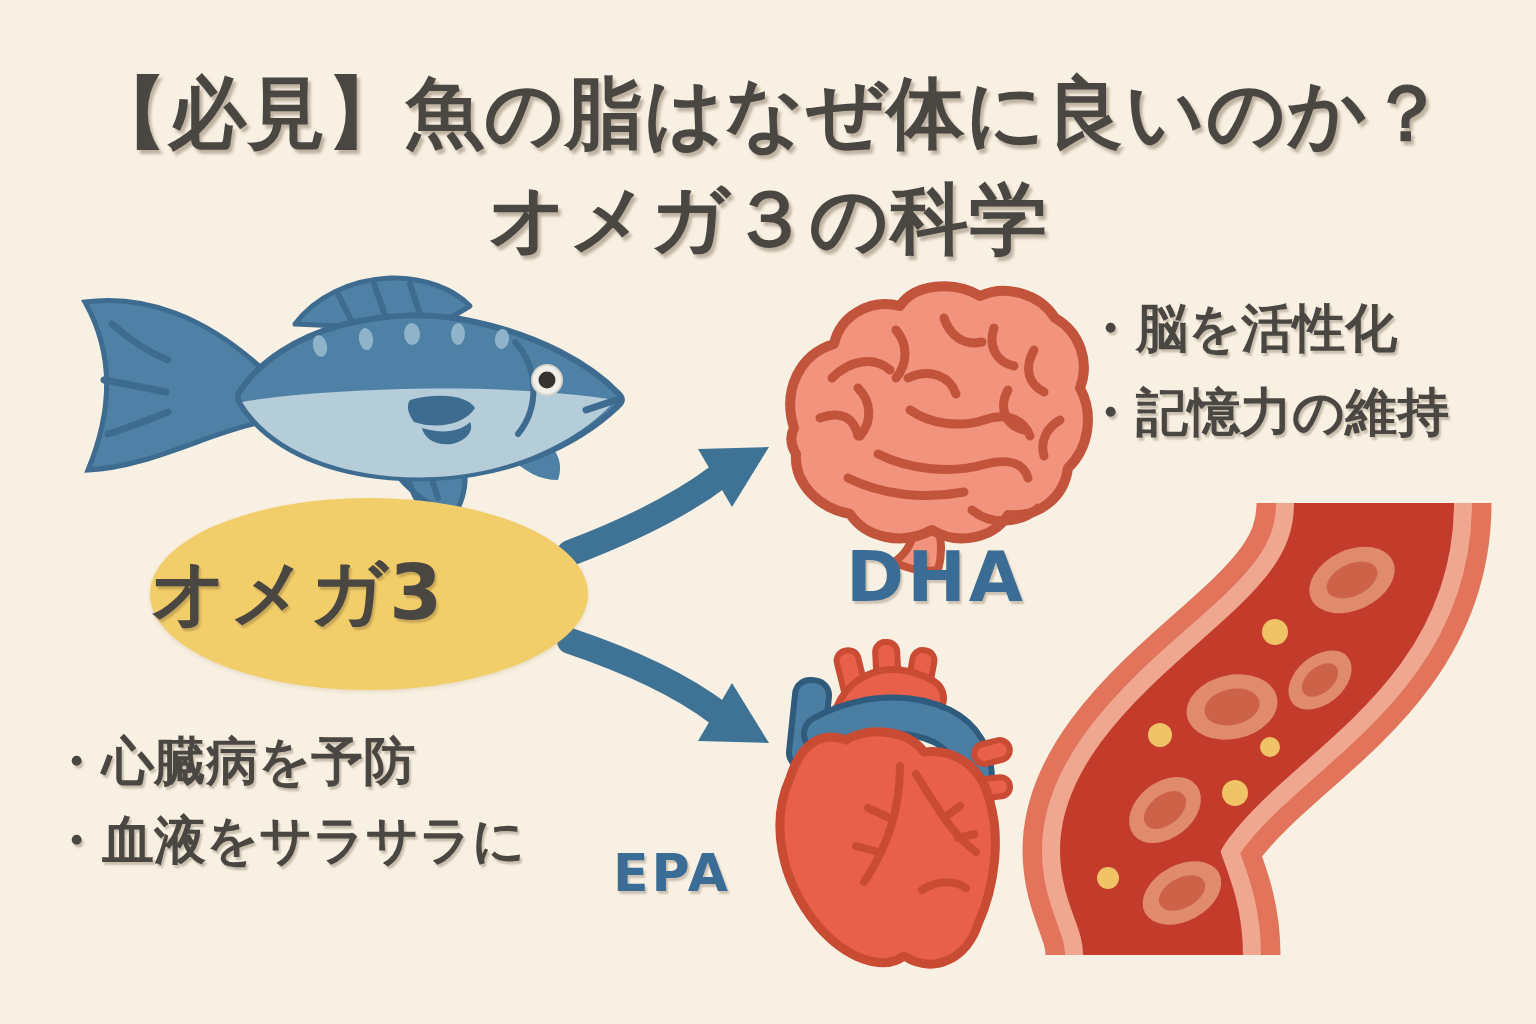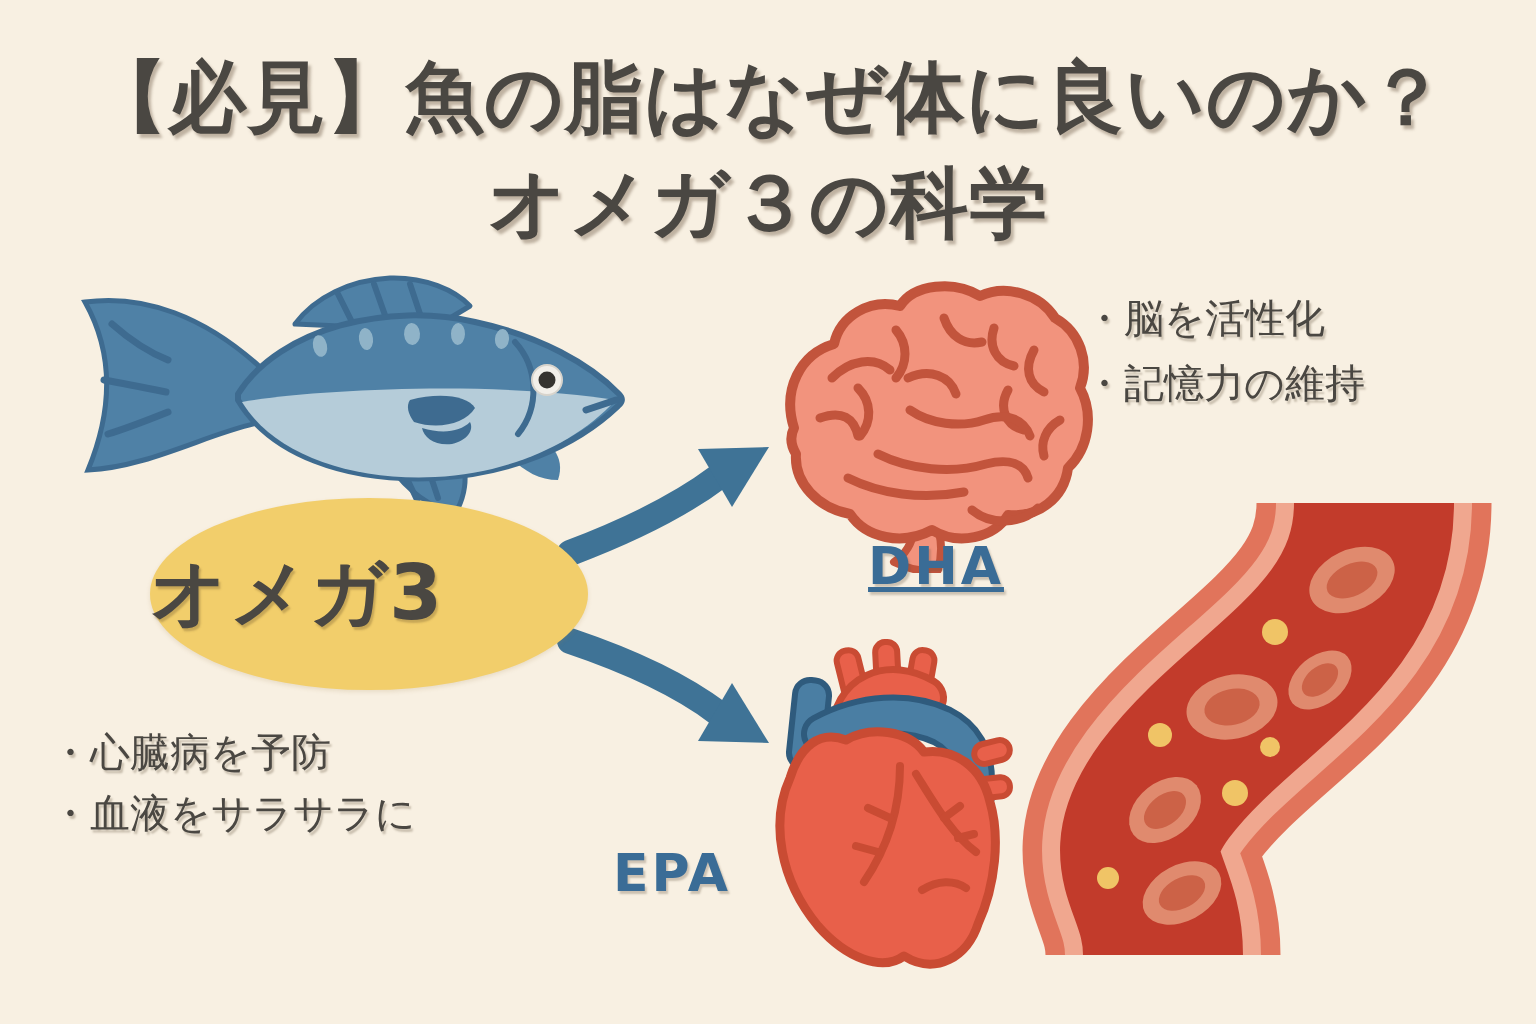--- a/index.html
+++ b/index.html
@@ -3,41 +3,41 @@
 <meta charset="utf-8">
 <style>
   html,body{margin:0;padding:0;background:#F8F0E2;}
   #canvas{
     position:relative;width:1536px;height:1024px;overflow:hidden;
     background:#F8F0E2;
     font-family:"DejaVu Sans","Liberation Sans",sans-serif;
   }
   .abs{position:absolute;}
   .title{
-    top:44px;left:0;width:1536px;text-align:center;
+    top:60px;left:0;width:1536px;text-align:center;
     font-size:78px;font-weight:bold;color:#4A4742;line-height:1.36;letter-spacing:1px;
     text-shadow:3px 4px 3px rgba(104,86,65,0.40);
   }
   .oval{
     left:150px;top:498px;width:438px;height:192px;border-radius:50%;
     background:#F2CE6B;display:flex;align-items:center;justify-content:flex-start;
     box-shadow:0 2px 4px rgba(160,130,70,0.18);
   }
   .oval span{
     font-size:76px;font-weight:bold;color:#4A4742;letter-spacing:2px;
     text-shadow:2px 3px 2px rgba(120,95,50,0.35);
   }
   .node-label{
     font-weight:bold;color:#3A6C96;text-align:center;letter-spacing:3px;
     text-shadow:2px 3px 2px rgba(104,86,65,0.30);
   }
-  .dha-label{left:806px;top:536px;width:260px;font-size:52px;text-decoration:underline;}
+  .dha-label{left:806px;top:536px;width:260px;font-size:70px;}
   .epa-label{left:542px;top:843px;width:260px;font-size:52px;}
   .benefits{
-    font-size:40px;font-weight:normal;color:#4A4742;
+    font-size:52px;font-weight:bold;color:#4A4742;
     text-shadow:2px 3px 2px rgba(104,86,65,0.32);white-space:nowrap;
   }
   .benefits .line{display:block;}
   .benefits-dha{left:1084px;top:286px;line-height:1.62;}
   .benefits-epa{left:50px;top:722px;line-height:1.52;}
   svg{display:block;}
 </style>
 </head>
 <body>
 

